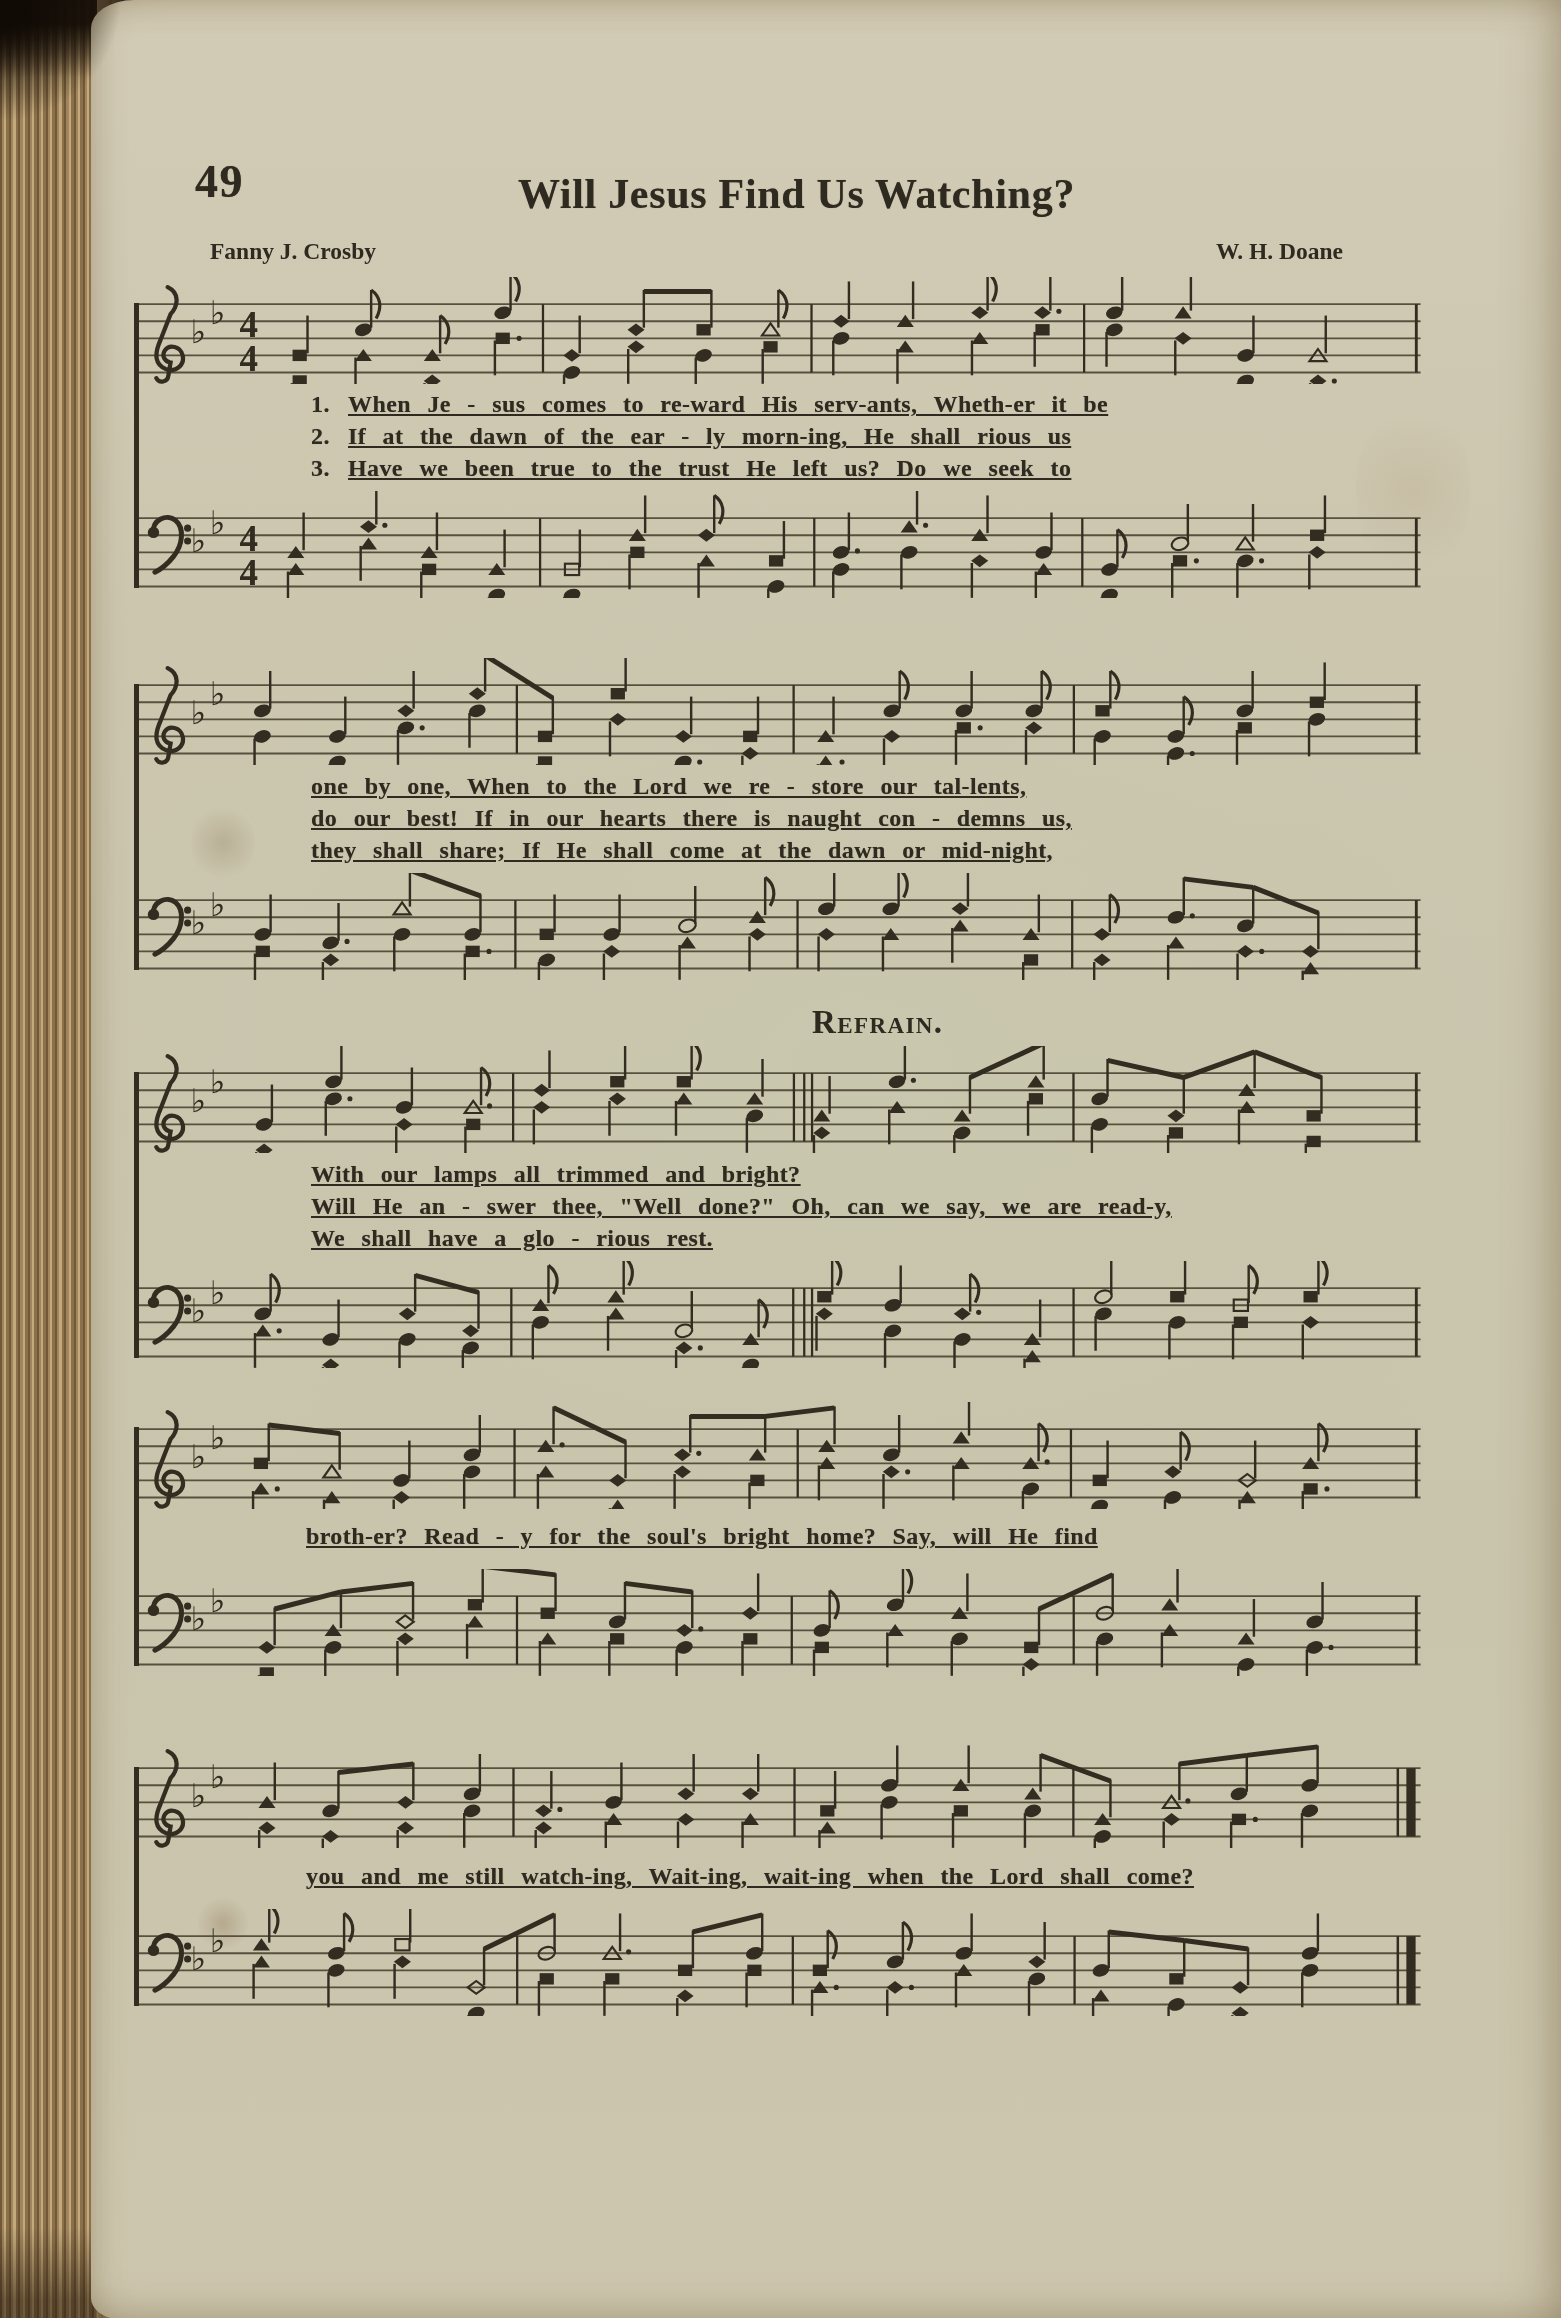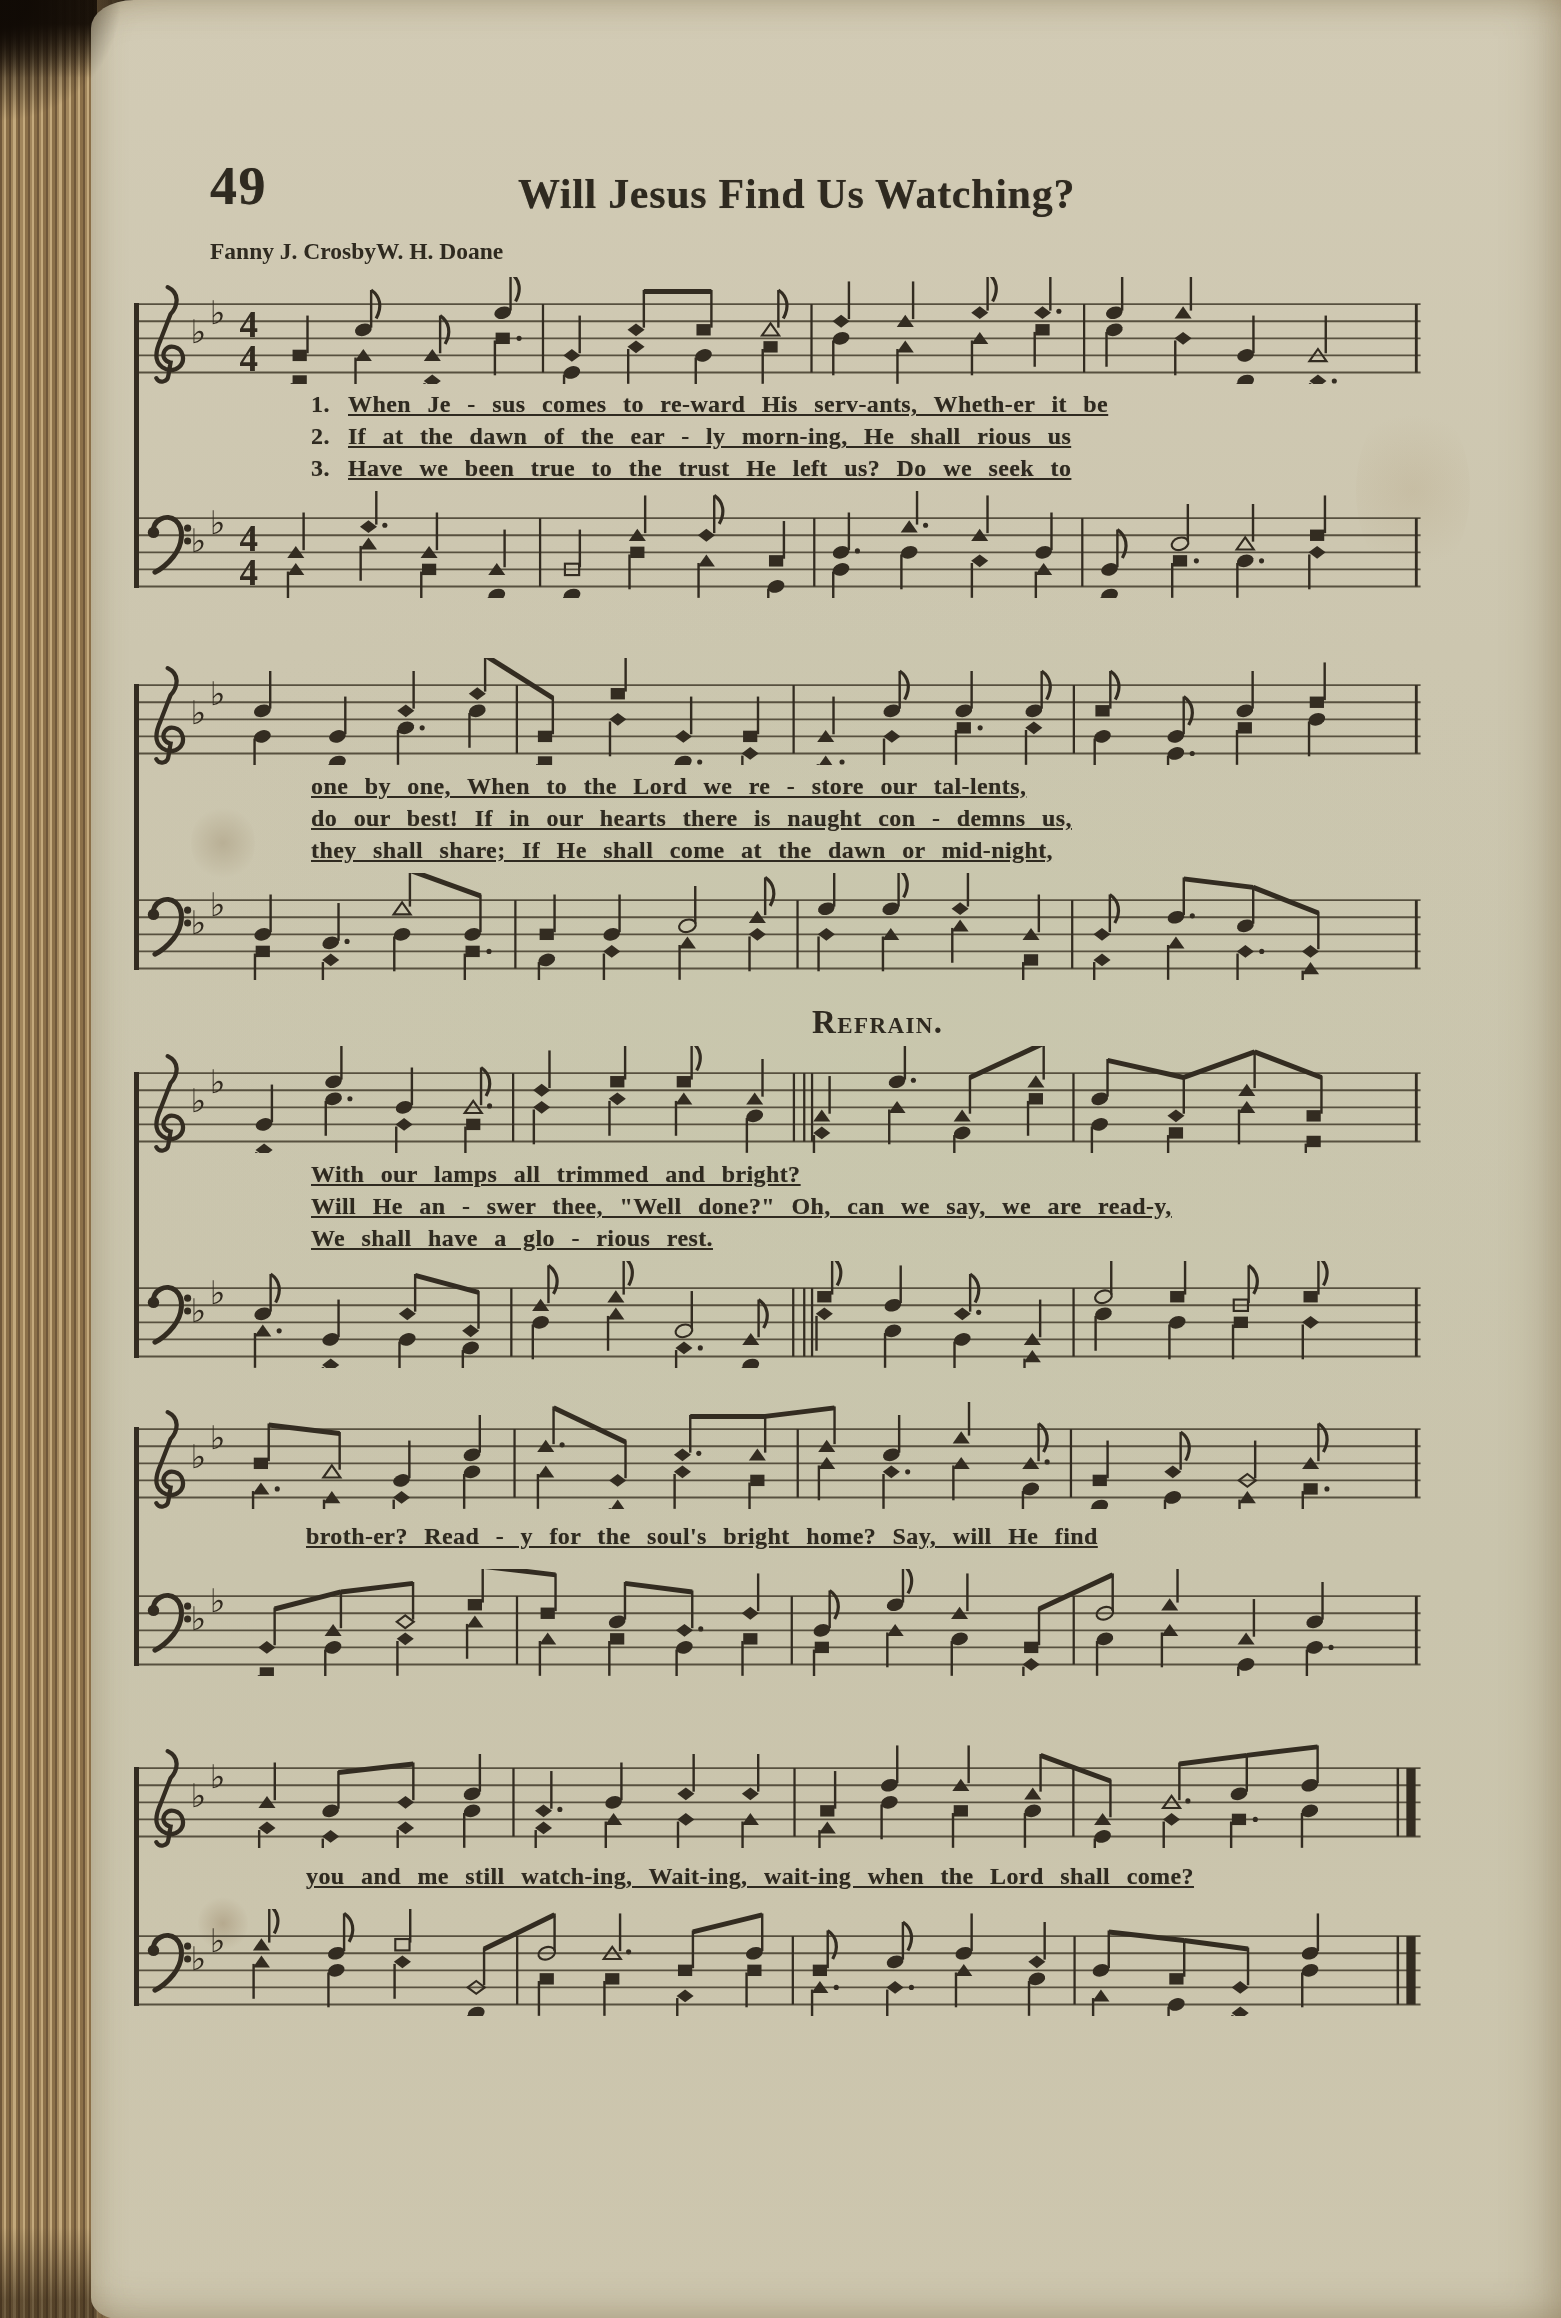--- a/index.html
+++ b/index.html
@@ -27,26 +27,26 @@
   .corner-shade{position:absolute;left:0;top:0;width:185px;height:142px;pointer-events:none;
     background:radial-gradient(circle at 0 0, rgba(16,10,5,.95) 0 28.4px, rgba(16,10,5,0) 121px);}
   .stain{position:absolute;border-radius:50%;pointer-events:none;}
   .s1{left:100px;top:804px;width:64px;height:78px;
       background:radial-gradient(circle,rgba(112,86,50,.20),rgba(112,86,50,0) 70%);}
   .s2{left:107px;top:1895px;width:50px;height:57px;
       background:radial-gradient(circle,rgba(120,90,55,.26),rgba(120,90,55,0) 70%);}
   .s3{right:92px;top:398px;width:114px;height:185px;
       background:radial-gradient(circle,rgba(150,118,72,.12),rgba(150,118,72,0) 70%);}
   .content{position:absolute;left:44px;top:0;width:1291px;color:#2f2a20;}
-  .hymn-number{position:absolute;left:60px;top:155px;font-size:54px;font-weight:bold;
-      letter-spacing:1.4px;text-shadow:0 0 0.7px rgba(47,42,32,.6);margin-left:15px;}
+  .hymn-number{position:absolute;left:60px;top:155px;font-size:46px;font-weight:bold;
+      letter-spacing:1.4px;text-shadow:0 0 0.7px rgba(47,42,32,.6);}
   .title{position:absolute;left:0;top:154px;width:100%;margin:16px;text-align:center;
       font-size:42px;font-weight:bold;letter-spacing:0.7px;text-shadow:0 0 0.7px rgba(47,42,32,.6);}
   .credits{position:absolute;left:75px;right:83px;top:238px;display:flex;
-      justify-content:flex-start;font-size:23.5px;font-weight:bold;}
+      justify-content:space-between;font-size:23.5px;font-weight:bold;}
   .systems{position:absolute;left:0;top:277px;width:1287px;}
   .system{position:relative;}
   .sys-barline{position:absolute;left:-1.4px;top:25.6px;bottom:10px;width:5px;background:#332c21;}
   .sys1{margin-bottom:60px}.sys2{margin-bottom:24px}.sys3{margin-bottom:34px}
   .sys4{margin-bottom:65px}.sys5{margin-bottom:0}
   .staff{display:block;}
   .lyrics{padding:4.3px 0 7.1px 176px;}
   .lyrics.single{padding:11.4px 0 17px 171px;}
   .lyric-line{font-size:24px;font-weight:bold;line-height:32px;word-spacing:.42em;
       letter-spacing:0.4px;white-space:nowrap;text-shadow:0 0 0.7px rgba(47,42,32,.45);text-decoration:underline;}

